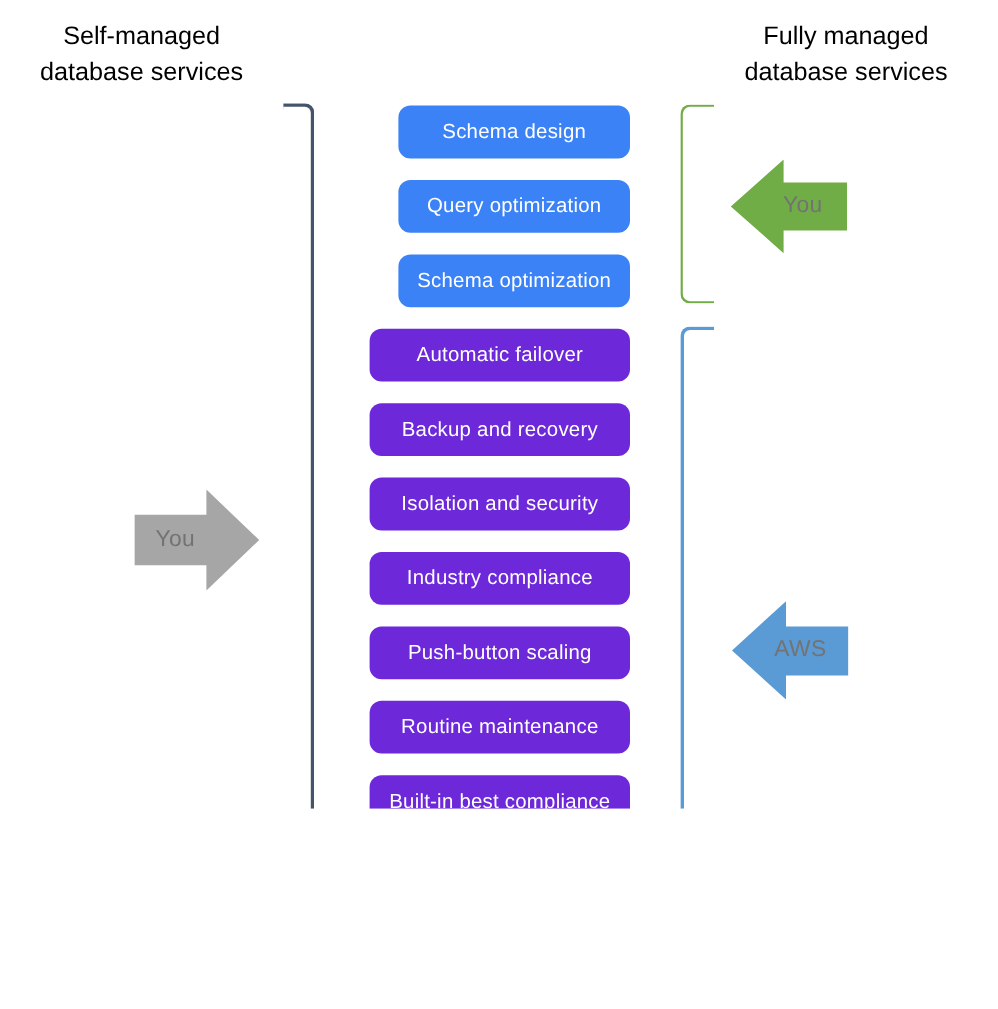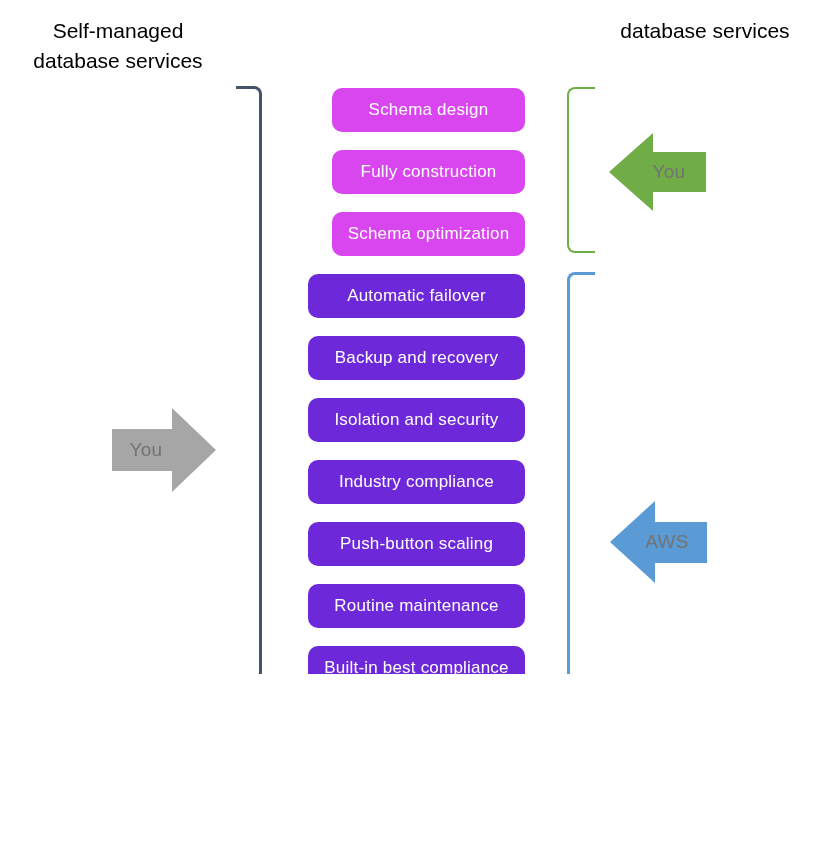--- a/index.html
+++ b/index.html
@@ -41,21 +41,21 @@
   .task-box {
     height: 44px;
     border-radius: 10px;
     display: flex;
     align-items: center;
     justify-content: center;
     color: #ffffff;
     font-size: 17px;
     letter-spacing: 0.2px;
   }
-  .task-box.green { background: #d946ef; margin-left: 24px; }
+  .task-box.green { background: #3b82f6; margin-left: 24px; }
   .task-box.blue  { background: #6d28d9; }
 
   
   .bracket { position: absolute; }
   .bracket.left-all {
     left: 236px; top: 86px;
     width: 26px; height: 726px;
     border-top: 3px solid #44546a;
     border-right: 3px solid #44546a;
     border-bottom: 3px solid #44546a;
@@ -97,31 +97,32 @@
 </head>
 <body>
 
 <div class="canvas">
 
   <div class="col-title left">
     <div>Self-managed</div>
     <div>database services</div>
   </div>
   <div class="col-title right">
+    <div>Fully managed</div>
     <div>database services</div>
   </div>
 
   <div class="bracket left-all"></div>
 
   <div class="bracket right-green"></div>
   <div class="bracket right-blue"></div>
 
   <div class="task-column">
     <div class="task-box green">Schema design</div>
-    <div class="task-box green">Fully construction</div>
+    <div class="task-box green">Query optimization</div>
     <div class="task-box green">Schema optimization</div>
     <div class="task-box blue">Automatic failover</div>
     <div class="task-box blue">Backup and recovery</div>
     <div class="task-box blue">Isolation and security</div>
     <div class="task-box blue">Industry compliance</div>
     <div class="task-box blue">Push-button scaling</div>
     <div class="task-box blue">Routine maintenance</div>
     <div class="task-box blue">Built-in best compliance</div>
   </div>
 

